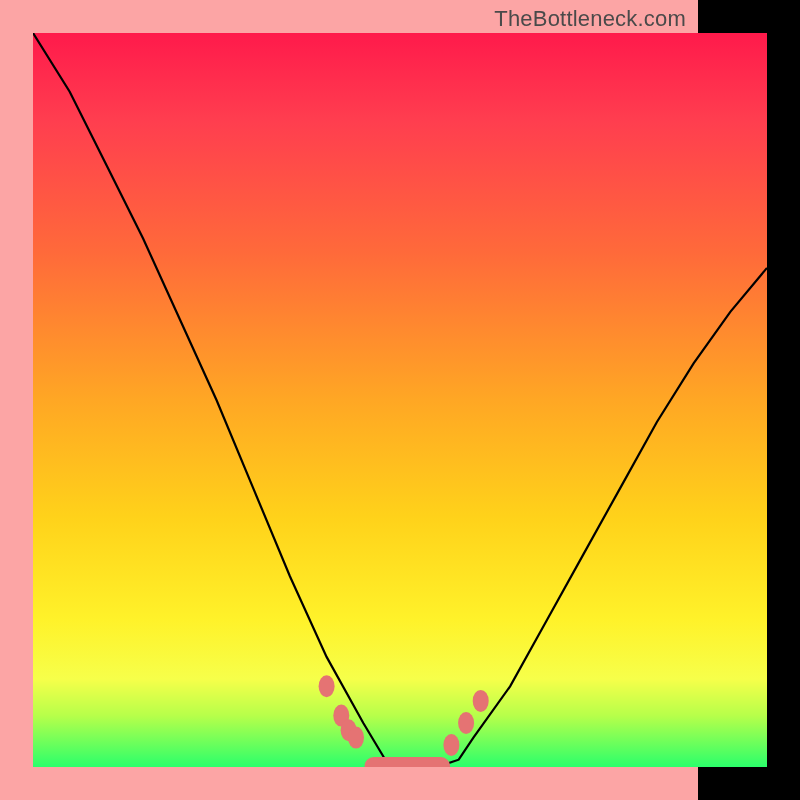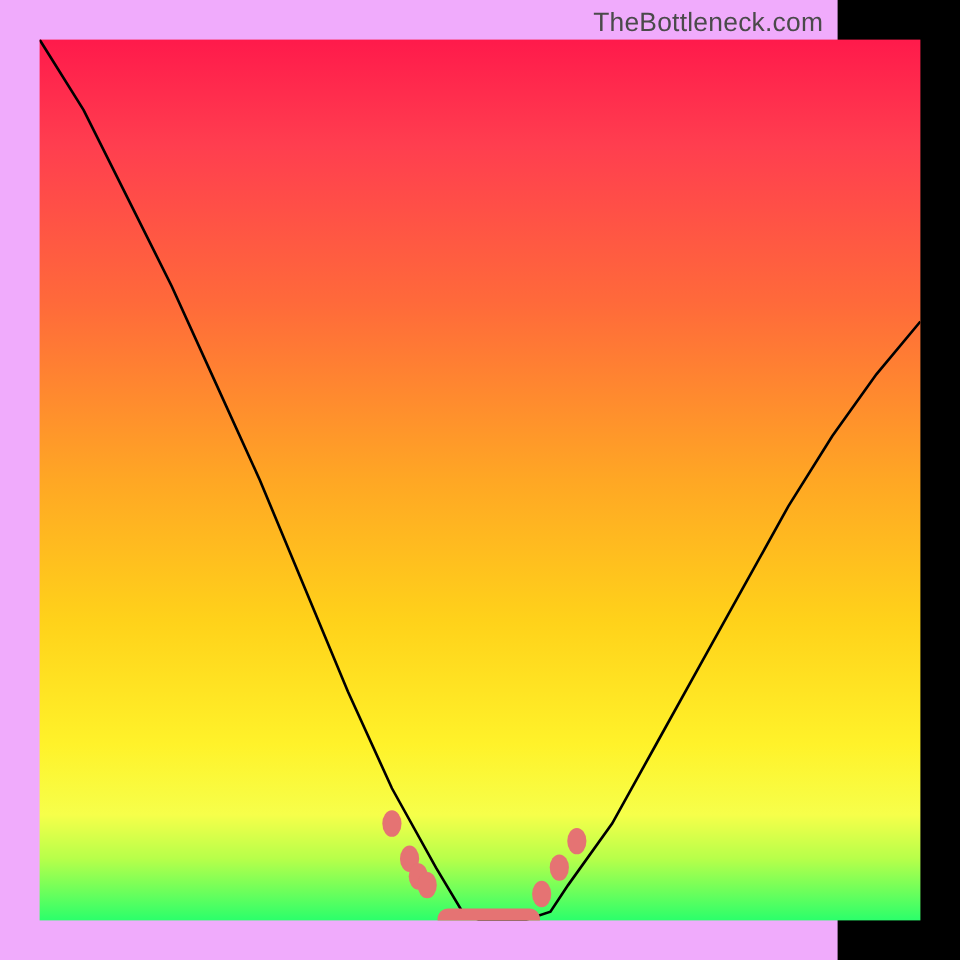--- a/index.html
+++ b/index.html
@@ -8,21 +8,21 @@
     width: 800px;
     height: 800px;
     overflow: hidden;
     background: #000;
     font-family: Arial, Helvetica, sans-serif;
   }
   #frame {
     position: absolute;
     left: 0; top: 0;
     width: 698px; height: 800px;
-    background: #f0abfc;
+    background: #fca5a5;
   }
   #plot {
     position: absolute;
     left: 33px;
     top: 33px;
     width: 734px;
     height: 734px;
     
     background: linear-gradient(to bottom,
       #ff1a4b 0%,

